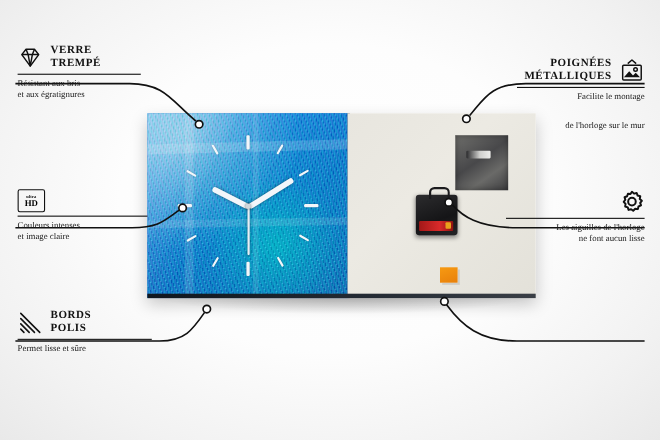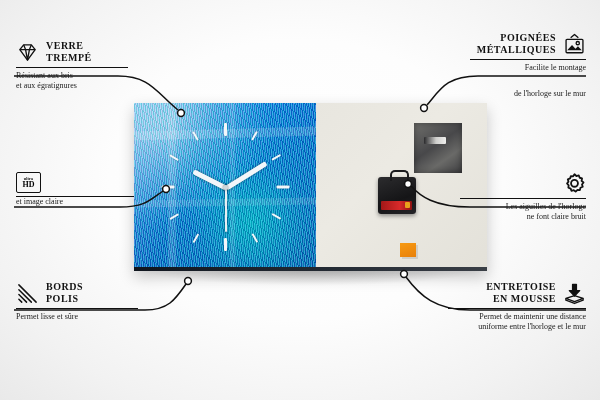--- a/index.html
+++ b/index.html
@@ -168,41 +168,42 @@
   </div>
 
   <div class="callout left" style="left:16px;top:172px;width:118px;">
     <div class="co-head">
       <div class="hdbadge">
         <i>ultra</i>
         <b>HD</b>
       </div>
     </div>
     <div class="rule"></div>
+    <div class="co-desc">Couleurs intenses</div>
     <div class="co-desc" style="margin-top:0">et image claire</div>
   </div>
 
   <div class="callout left" style="left:16px;top:281px;width:122px;">
     <div class="co-head">
       <svg class="ico" viewBox="0 0 24 24" fill="none" stroke="#111" stroke-width="1.5" stroke-linecap="round">
         <path d="M3 3 L21 21"></path>
           <path d="M3 8 L16 21"></path>
           <path d="M3 13 L11 21"></path>
           <path d="M3 18 L6 21"></path>
       </svg>
       <div>
         <div class="co-title">BORDS</div>
         <div class="co-title">POLIS</div>
       </div>
     </div>
     <div class="rule"></div>
     <div class="co-desc">Permet lisse et sûre</div>
   </div>
 
-  <div class="callout right" style="left:470px;top:32px;width:116px;">
+  <div class="callout right" style="left:470px;top:52px;width:116px;">
     <div class="co-head">
       <div>
         <div class="co-title">POIGNÉES</div>
         <div class="co-title">MÉTALLIQUES</div>
       </div>
       <svg class="ico" viewBox="0 0 24 24" fill="none" stroke="#111" stroke-width="1.4" stroke-linejoin="round">
         <path d="M8 5 L12 1.6 L16 5"></path>
         <rect x="3.2" y="6.6" width="17.6" height="14" rx="1"></rect>
         <path d="M4.4 18 L9.4 12.4 L13 16.4 L15.6 13.8 L19.6 18 Z" fill="#111" stroke="none"></path>
         <circle cx="15.4" cy="10.6" r="1.7"></circle>
@@ -217,33 +218,17 @@
     <div class="co-head">
       <svg class="ico" viewBox="0 0 24 24" fill="none" stroke="#111" stroke-width="1.9" stroke-linejoin="round">
         <path d="M12 2.4 L14 4.2 L16.5 3.6 L17.4 6 L19.9 6.7 L19.4 9.2 L21.4 11 L19.8 13 L20.6 15.4
                  L18.2 16.4 L17.6 18.9 L15.1 18.6 L13.2 20.4 L11.2 19 L8.8 19.6 L8 17.3 L5.6 16.4
                  L5.9 13.9 L4.2 12 L5.7 10 L5 7.6 L7.4 6.7 L8.2 4.3 L10.6 4.5 Z"></path>
         <circle cx="12" cy="11.8" r="3.6"></circle>
       </svg>
     </div>
     <div class="rule"></div>
     <div class="co-desc">Les aiguilles de l'horloge</div>
-    <div class="co-desc" style="margin-top:0">ne font claire bruit</div>
-  </div>
-
-  <div class="callout right" style="left:448px;top:281px;width:138px;">
-    <div class="co-head">
-      <div>
-        <div class="co-title">ENTRETOISE</div>
-        <div class="co-title">EN MOUSSE</div>
-      </div>
-      <svg class="ico" viewBox="0 0 24 24" fill="none" stroke="#111" stroke-width="1.4" stroke-linejoin="round">
-        <path d="M10 2.4 H14 V9 H17.4 L12 14.6 L6.6 9 H10 Z" fill="#111"></path>
-        <path d="M12 14.2 L21 17.2 L12 20.6 L3 17.2 Z"></path>
-        <path d="M3 17.2 V19 L12 22.4 L21 19 V17.2"></path>
-      </svg>
-    </div>
-    <div class="rule"></div>
-    <div class="co-desc">Permet de maintenir une distance</div>
-    <div class="co-desc" style="margin-top:0">uniforme entre l'horloge et le mur</div>
-  </div>
+    <div class="co-desc" style="margin-top:0">ne font aucun lisse</div>
+  </div>
+
 
 </div>
 
 </body></html>

